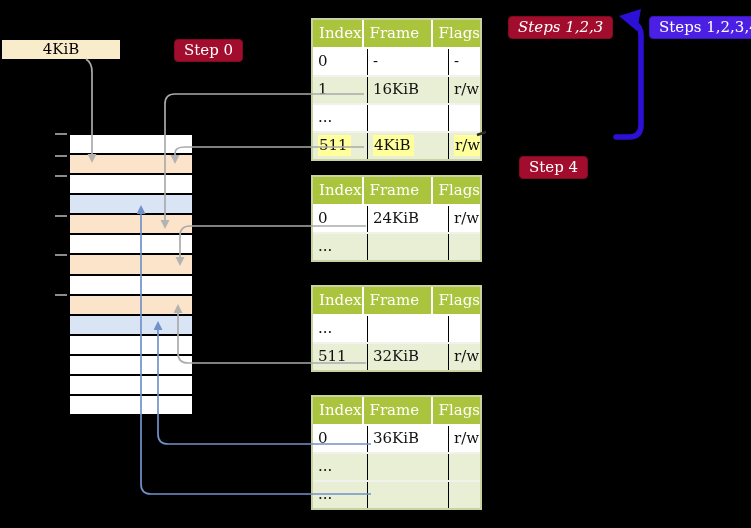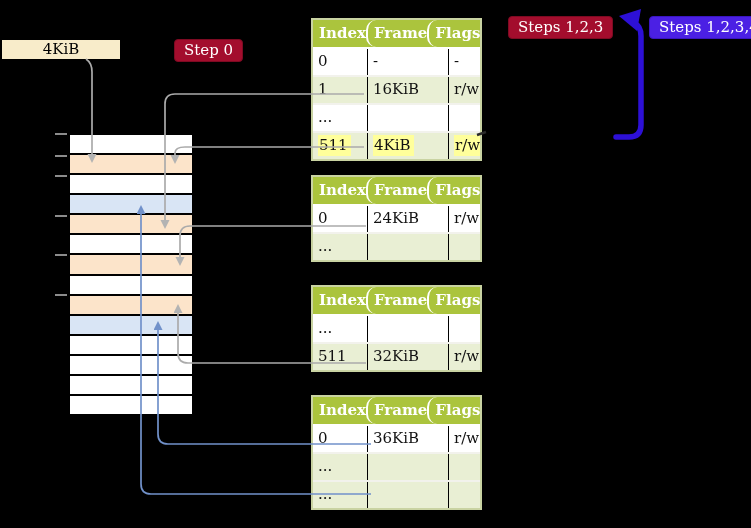--- a/index.html
+++ b/index.html
@@ -9,36 +9,36 @@
   #memcol{position:absolute;left:68px;top:133px;width:122px;height:279px;
           border:2px solid #000;background:#fff;display:flex;flex-direction:column;}
   .mrow{flex:1;border-top:2px solid #000;}
   .mrow:first-child{border-top:none;}
   .fill-white{background:#ffffff;}
   .fill-orange{background:#fce4ca;}
   .fill-blue{background:#d9e5f5;}
   
   .ptable{position:absolute;left:311px;width:167px;border:2px solid #c9d3a2;background:#fff;}
   .thead{display:flex;height:27px;background:#abc43d;border-bottom:2px solid #fff;}
-  .th{line-height:26px;font-weight:bold;color:#fff;font-size:15px;padding-left:6px;box-sizing:border-box;border-radius:10px;}
+  .th{line-height:26px;font-weight:normal;color:#fff;font-size:15px;padding-left:6px;box-sizing:border-box;}
   .th+.th{border-left:2px solid #fff;}
   .trow{display:flex;height:26px;}
   .trow+.trow{border-top:2px solid #f2f2ec;}
   .shade{background:#e9efd4;}
   .td{line-height:24px;font-size:15px;color:#111;padding-left:5px;box-sizing:border-box;overflow:hidden;}
   .td+.td{border-left:1.6px solid #000;}
   .c0{width:54px;} .c1{width:81px;} .c2{flex:1;}
   .hl{background:#ffff9b;padding:1px 3px 2px 1px;}
   
   .badge{position:absolute;color:#fff;font-size:15px;line-height:18px;padding:1px 9px 2px;
          border-radius:4px;white-space:nowrap;}
   .badge-red{background:#a30d2d;border:1px solid #7e0a22;}
   .badge-blue{background:#4b20e4;border:1px solid #3a15c0;}
   #b-step0{left:174px;top:39px;}
-  #b-steps123{left:508px;top:16px;}
+  #b-steps123{left:508px;top:16px;font-style:italic;}
   #b-steps1234{left:649px;top:16px;}
   #b-step4{left:519px;top:156px;}
   #lab4kib{position:absolute;left:2px;top:40px;width:118px;height:19px;background:#f8ecca;
            color:#000;font-size:15px;line-height:19px;text-align:center;}
   
   #overlay{position:absolute;left:0;top:0;z-index:5;pointer-events:none;}
 </style>
 </head>
 <body>
 
@@ -59,20 +59,21 @@
     <div class="mrow fill-white"></div>
     <div class="mrow fill-white"></div>
     <div class="mrow fill-white"></div>
   </div>
 
   <div id="lab4kib">4KiB</div>
 
   <div id="b-step0" class="badge badge-red">Step 0</div>
   <div id="b-steps123" class="badge badge-red">Steps 1,2,3</div>
   <div id="b-steps1234" class="badge badge-blue">Steps 1,2,3,4</div>
+  <div id="b-step4" class="badge badge-red">Step 4</div>
 
   <div class="ptable" style="top:18px">
     <div class="thead">
       <div class="th c0">Index</div>
       <div class="th c1">Frame</div>
       <div class="th c2">Flags</div>
     </div>
     <div class="trow">
       <div class="td c0">0</div>
       <div class="td c1">-</div>

